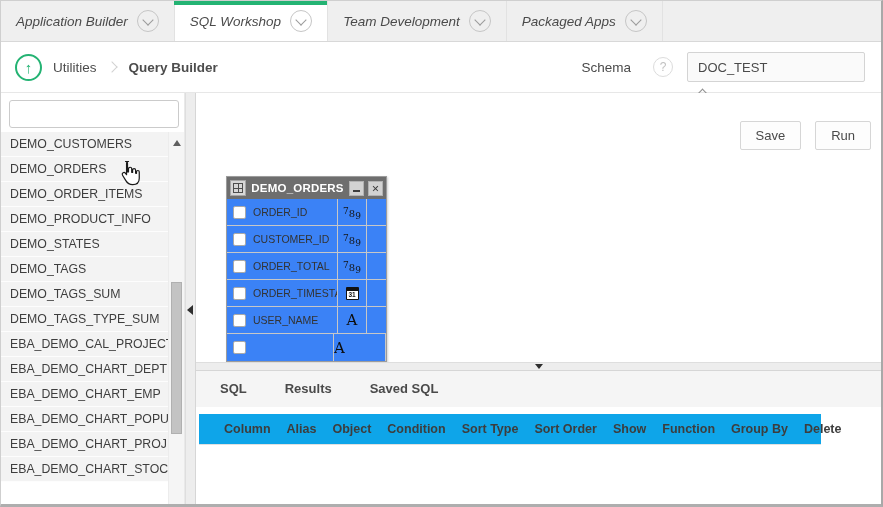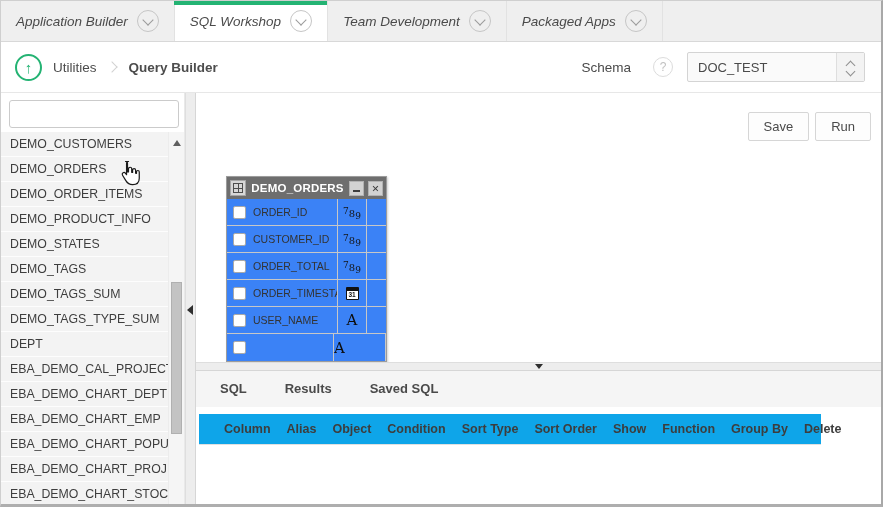--- a/index.html
+++ b/index.html
@@ -29,21 +29,21 @@
   .crumb { font-size:13.5px; color:#4c4c4c; cursor:pointer; }
   .crumb.current { font-weight:bold; cursor:default; }
   .crumb-sep { width:8px; height:8px; border-right:1.5px solid #d2d2d2; border-bottom:1.5px solid #d2d2d2;
                transform:rotate(-45deg); margin:0 13px 0 11px; }
   .schema-group { margin-left:auto; display:flex; align-items:center; }
   .schema-label { font-size:13.5px; color:#4a4a4a; margin-right:22px; }
   .help-circle { width:20px; height:20px; border:1px solid #dcdcdc; border-radius:50%;
                  display:flex; align-items:center; justify-content:center; margin-right:14px; cursor:pointer; }
   .help-circle::after { content:"?"; color:#c2c2c2; font-size:12px; }
   .select { width:178px; height:30px; border:1px solid #d4d4d4; border-radius:2px; background:#fafafa;
-            display:flex; align-items:stretch; cursor:pointer; }
+            display:flex; align-items:stretch; cursor:pointer;flex-direction:column; }
   .select-value { flex:1; display:flex; align-items:center; padding:0 10px; font-size:13px; color:#4a4a4a; }
   .select-chevrons { width:28px; border-left:1px solid #dedede; background:#f3f3f3; position:relative; }
   .select-chevrons::before { content:""; position:absolute; left:10px; top:9px; width:6px; height:6px;
     border-right:1.5px solid #8f8f8f; border-bottom:1.5px solid #8f8f8f; transform:rotate(-135deg); }
   .select-chevrons::after { content:""; position:absolute; left:10px; top:15px; width:6px; height:6px;
     border-right:1.5px solid #8f8f8f; border-bottom:1.5px solid #8f8f8f; transform:rotate(45deg); }
   
   .content { flex:1; display:flex; min-height:0; }
   .sidebar { width:184px; background:#fff; border-right:1px solid #e9e9e9; display:flex; flex-direction:column; }
   .sidebar-search { margin:7px 6px 4px 8px; height:28px; width:170px; border:1px solid #cbcbcb;
@@ -57,21 +57,21 @@
   .scroll-up { position:absolute; top:8px; left:4px; width:0; height:0;
                border-left:4px solid transparent; border-right:4px solid transparent; border-bottom:6px solid #5f5f5f; }
   .scroll-thumb { position:absolute; top:150px; left:2px; width:11px; height:152px;
                   background:#c3c3c3; border:1px solid #b0b0b0; }
   .vsplitter { width:11px; background:#ededed; border-left:1px solid #dedede; border-right:1px solid #d6d6d6; position:relative; cursor:col-resize; }
   .vsplit-arrow { position:absolute; top:212px; left:1px; width:0; height:0;
                   border-top:5px solid transparent; border-bottom:5px solid transparent; border-right:6px solid #2e2e2e; }
   .main { flex:1; display:flex; flex-direction:column; min-width:0; }
   
   .canvas { flex:0 0 269px; position:relative; background:#fff; }
-  .action-buttons { position:absolute; top:19px; right:10px; display:flex; gap:6px; }
+  .action-buttons { position:absolute; top:28px; right:10px; display:flex; gap:14px; }
   .btn { height:29px; padding:0 15px; background:#fdfdfd; border:1px solid #d6d6d6; border-radius:2px;
          font-size:13px; color:#4a4a4a; font-family:inherit; cursor:pointer; }
   .table-window { position:absolute; left:30px; top:83px; width:161px;
                   border:1px solid #9c9c9c; box-shadow:1px 1px 2px rgba(0,0,0,.18); background:#efefef; }
   .tw-header { height:22px; background:#6e6e6e; display:flex; align-items:center; padding:0 3px; gap:4px; cursor:move; }
   .tw-grid-btn { width:16px; height:16px; background:#d8d8d8; border:1px solid #a6a6a6;
                  display:flex; align-items:center; justify-content:center; cursor:pointer; }
   .tw-grid-glyph { width:10px; height:10px; border:1px solid #4e4e4e;
     background: linear-gradient(#4e4e4e,#4e4e4e) 4px 0/1px 100% no-repeat,
                 linear-gradient(#4e4e4e,#4e4e4e) 0 4px/100% 1px no-repeat; }
@@ -177,21 +177,20 @@
             <div class="table-row">DEMO_PRODUCT_INFO</div>
 
             <div class="table-row">DEMO_STATES</div>
 
             <div class="table-row">DEMO_TAGS</div>
 
             <div class="table-row">DEMO_TAGS_SUM</div>
 
             <div class="table-row">DEMO_TAGS_TYPE_SUM</div>
 
-            <div class="table-row">DEPT</div>
 
             <div class="table-row">EBA_DEMO_CAL_PROJECTS</div>
 
             <div class="table-row">EBA_DEMO_CHART_DEPT</div>
 
             <div class="table-row">EBA_DEMO_CHART_EMP</div>
 
             <div class="table-row">EBA_DEMO_CHART_POPULATION</div>
 
             <div class="table-row">EBA_DEMO_CHART_PROJECTS</div>

